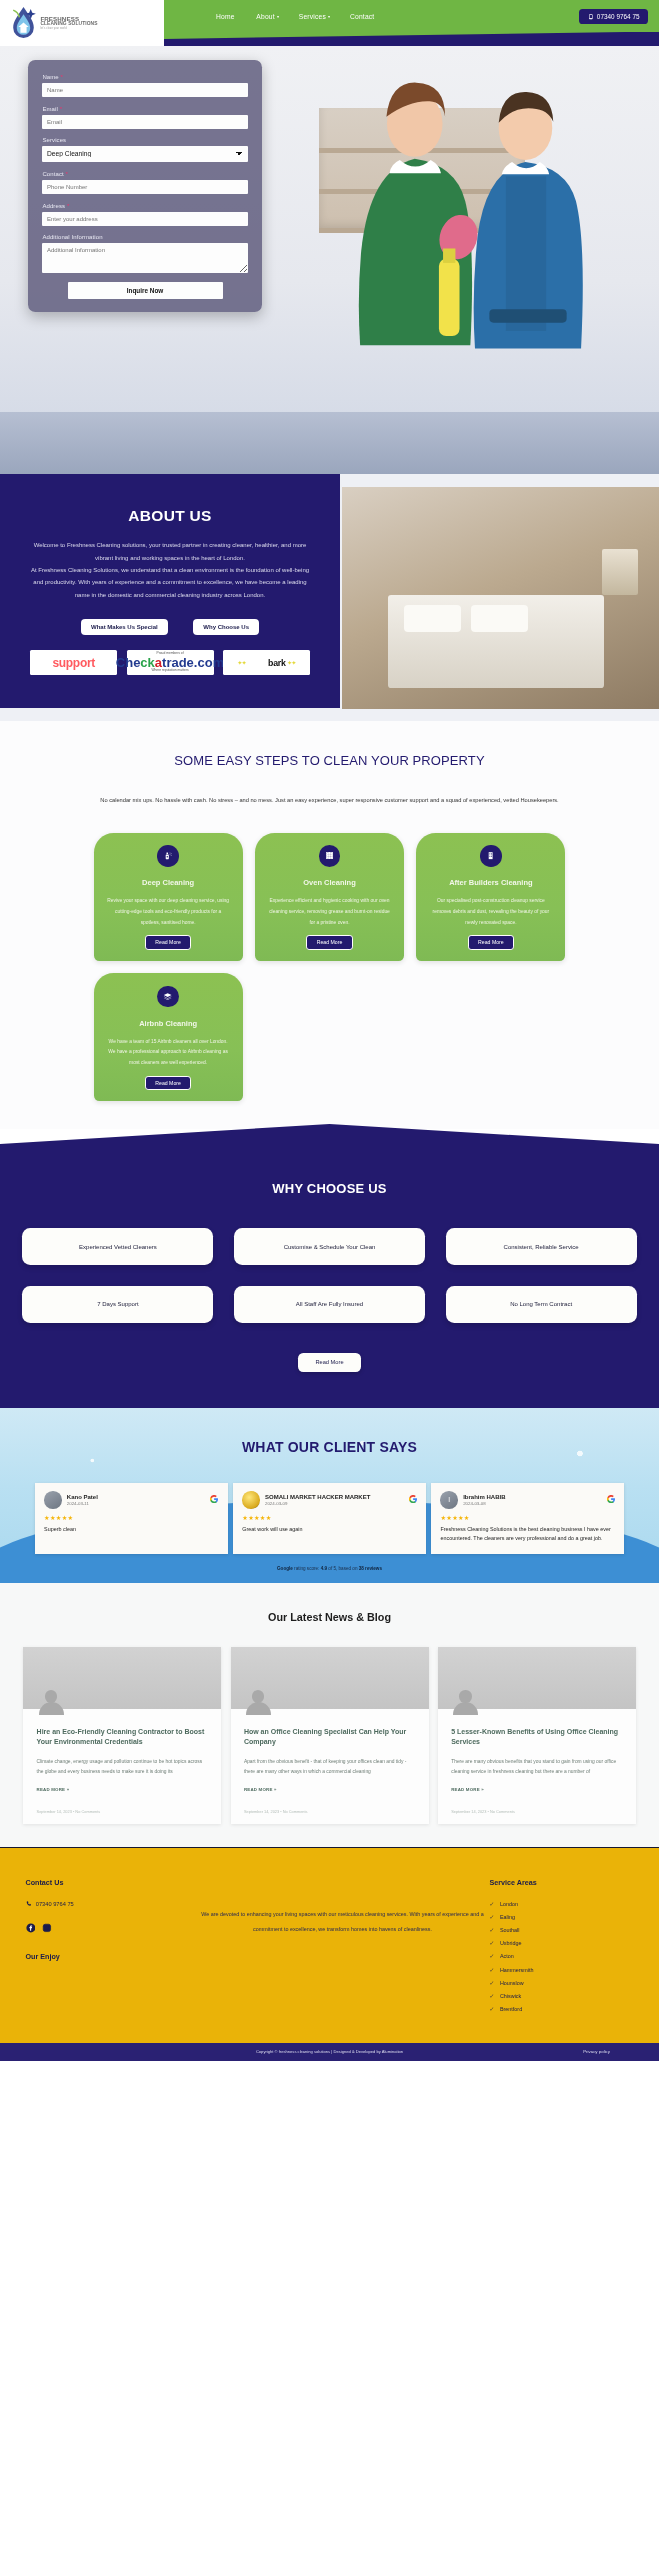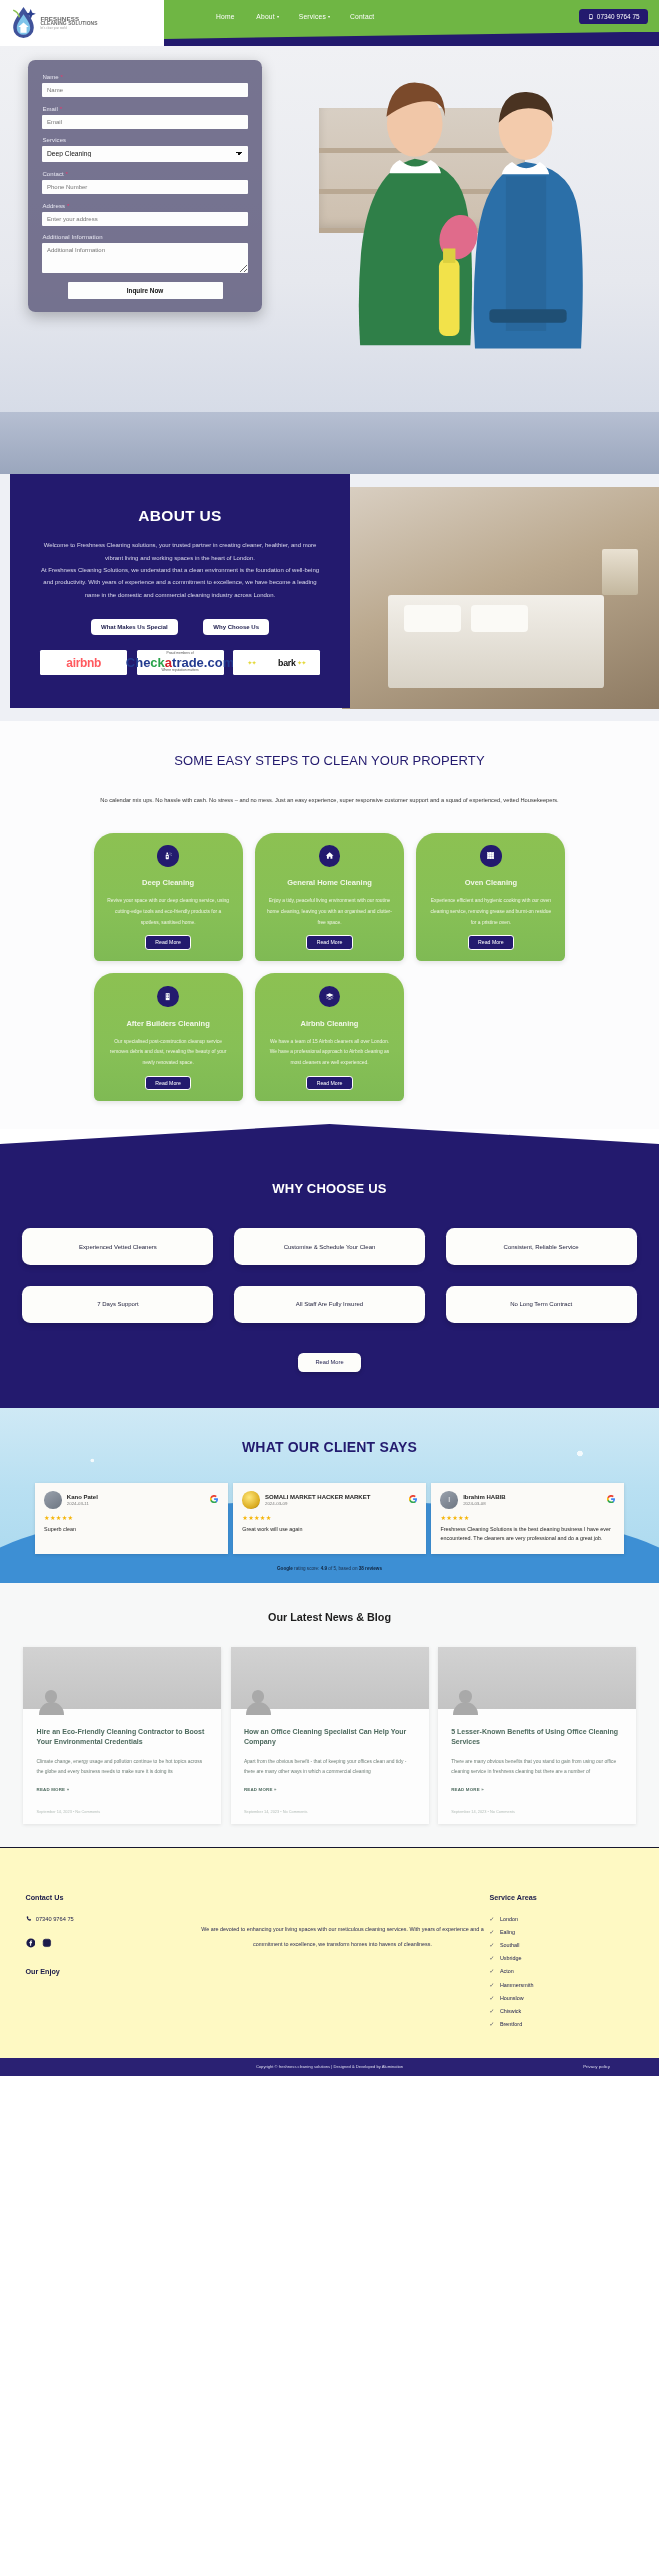--- a/index.html
+++ b/index.html
@@ -95,21 +95,21 @@
   .submit-row { display:flex; justify-content:center; margin-top:2.1px; }
   .submit-btn {
     background:#fdfdfd; border:none; cursor:pointer; font-weight:700; font-size:6.4px;
     color:#111; padding:4.6px 0; width:155px; border-radius:1px;
     font-family:"Liberation Sans", sans-serif;
   }
 
   
   .about { position:relative; height:247px; background:#eef0f5; }
   .about-blue {
-    position:absolute; left:10px; top:0; width:340px; height:234px; background:#231a6e;
+    position:absolute; left:0; top:0; width:340px; height:234px; background:#231a6e;
     padding:33px 26px 0 26px; text-align:center;
   }
   .about h2 {
     font-size:15.5px; color:#fff; letter-spacing:0.3px; font-weight:700; margin-bottom:14.4px;
   }
   .about p { color:#dcdced; font-size:6px; line-height:2.05; }
   .about-btns{ display:flex; gap:25px; justify-content:center; margin-top:18.5px;}
   .about-btns button{
     background:#fff; border:none; cursor:pointer; border-radius:4.1px;
     padding:4.6px 10.3px; font-size:6px; font-weight:600; color:#1b1b4b;
@@ -248,21 +248,21 @@
   .b-img .ph-body{ position:absolute; left:1px; top:12.4px; width:25px; height:13.4px;
     border-radius:12.4px 12.4px 0 0; background:#a9a9a9;}
   .b-body{ padding:17.5px 13.4px 10.3px 13.4px; }
   .b-title{ font-size:7px; font-weight:700; color:#4d6a5e; line-height:1.55; margin-bottom:9.3px;}
   .b-ex{ font-size:4.9px; color:#6e7d75; line-height:2.0; }
   .b-more{ display:inline-block; margin-top:10.3px; font-size:4.4px; font-weight:700;
     color:#4d6a5e; letter-spacing:0.2px; cursor:pointer; }
   .b-meta{ margin-top:15.5px; font-size:3.9px; color:#b3bdb8; }
 
   
-  .footer{ background:#fef9c3; border-top:1.5px solid #17172e; padding:45px 0 24px 0; }
+  .footer{ background:#eab308; border-top:1.5px solid #17172e; padding:30px 0 24px 0; }
   .footer-inner{ width:608px; margin:0 auto; display:grid;
     grid-template-columns:170px 1fr 144px; }
   .f-h{ font-size:7.2px; font-weight:700; color:#1b1b4b; margin-bottom:13.4px; }
   .f-phone{ display:flex; align-items:center; gap:4.6px; font-size:5.7px; color:#1b1b4b;}
   .f-phone svg{ width:5.7px; height:5.7px; fill:#1b1b4b; }
   .f-social{ display:flex; gap:7.2px; margin-top:16.5px; }
   .f-social span{ width:9.8px; height:9.8px; display:flex; align-items:center;
     justify-content:center; cursor:pointer; }
   .f-social svg{ width:9.8px; height:9.8px; fill:#1b1b4b; }
   .f-brands{ margin-top:19.6px; }
@@ -416,21 +416,21 @@
   <div class="about-blue">
     <h2>ABOUT US</h2>
     <p>Welcome to Freshness Cleaning solutions, your trusted partner in creating cleaner, healthier, and more vibrant living and working spaces in the heart of London.</p>
     <p>At Freshness Cleaning Solutions, we understand that a clean environment is the foundation of well-being and productivity. With years of experience and a commitment to excellence, we have become a leading name in the domestic and commercial cleaning industry across London.</p>
     <div class="about-btns">
       <button>What Makes Us Special</button>
       <button>Why Choose Us</button>
     </div>
     <div class="brand-strip">
       <div class="brand-box">
-        <span class="airbnb">airbnb</span>
+        <span class="airbnb">support</span>
       </div>
       <div class="brand-box">
         <div class="cat-wrap">
           <div class="cat-top">Proud members of</div>
           <div class="cat-mid">
             <span>Che</span><span class="grn">ck</span><span class="red">a</span><span>trade.com</span>
           </div>
           <div class="cat-bot">Where reputation matters</div>
         </div>
       </div>
@@ -459,30 +459,20 @@
             <circle cx="18" cy="9" r="1"></circle>
             <circle cx="21" cy="11" r="1"></circle>
             <circle cx="11" cy="15" r="2" fill="#231a6e"></circle>
           </svg>
       </div>
       <h3>Deep Cleaning</h3>
       <p>Revive your space with our deep cleaning service, using cutting-edge tools and eco-friendly products for a spotless, sanitised home.</p>
       <button class="read-more">Read More</button>
     </div>
 
-    <div class="svc-card">
-      <div class="svc-ico">
-        <svg viewBox="0 0 24 24">
-            <path d="M12 3 L22 12 h-3 v8 h-5 v-5 h-4 v5 H5 v-8 H2 Z"></path>
-          </svg>
-      </div>
-      <h3>General Home Cleaning</h3>
-      <p>Enjoy a tidy, peaceful living environment with our routine home cleaning, leaving you with an organised and clutter-free space.</p>
-      <button class="read-more">Read More</button>
-    </div>
 
 
     <div class="svc-card">
       <div class="svc-ico">
         <svg viewBox="0 0 24 24" fill="none" stroke="#fff" stroke-width="1.4">
           <rect x="4" y="4" width="4.6" height="4.6"></rect>
             <rect x="9.7" y="4" width="4.6" height="4.6"></rect>
             <rect x="15.4" y="4" width="4.6" height="4.6"></rect>
           <rect x="4" y="9.7" width="4.6" height="4.6"></rect>
             <rect x="9.7" y="9.7" width="4.6" height="4.6"></rect>

